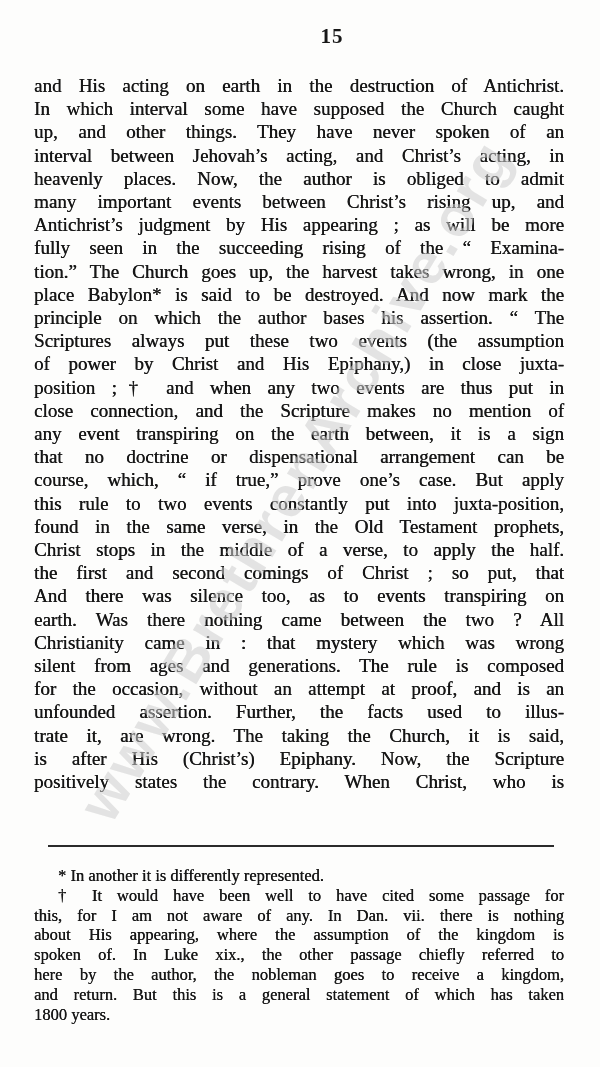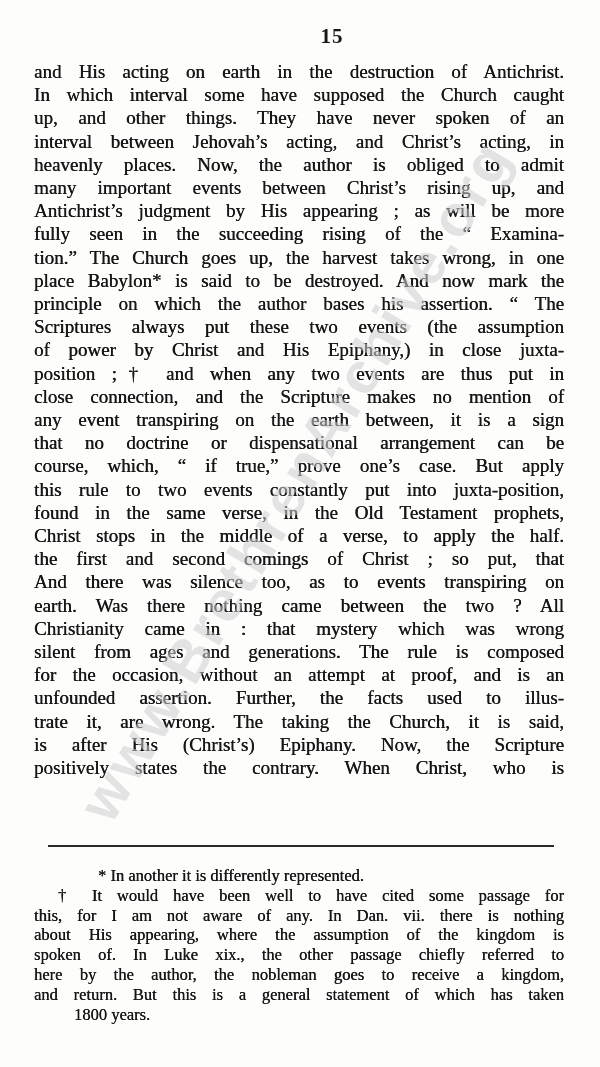--- a/index.html
+++ b/index.html
@@ -19,21 +19,21 @@
     width: 100%;
     text-align: center;
     font-size: 21px;
     font-weight: bold;
     letter-spacing: 1px;
     padding-left: 32px;
   }
   .body-text {
     position: absolute;
     left: 34px;
-    top: 60px;
+    top: 74px;
     width: 530px;
   }
   .body-text .line {
     font-size: 19px;
     line-height: 23.2px;
     text-align: justify;
     text-align-last: justify;
     text-shadow: 0.35px 0 0 currentColor;
   }
   .footnote-rule {
@@ -51,21 +51,21 @@
     width: 530px;
   }
   .footnotes .line {
     font-size: 16.5px;
     line-height: 19.8px;
     text-align: justify;
     text-align-last: justify;
     text-shadow: 0.3px 0 0 currentColor;
   }
   .line.indent { text-indent: 24px; }
-  .line.nojust { text-align: left; text-align-last: left; margin-left: 40px; }
+  .line.nojust { text-align: left; text-align-last: left; }
   .watermark {
     position: absolute;
     left: 295px;
     top: 480px;
     transform: translate(-50%, -50%) rotate(-59deg);
     font-family: "Liberation Sans", sans-serif;
     font-weight: bold;
     font-size: 58px;
     letter-spacing: 3px;
     color: rgba(206, 206, 206, 0.55);

